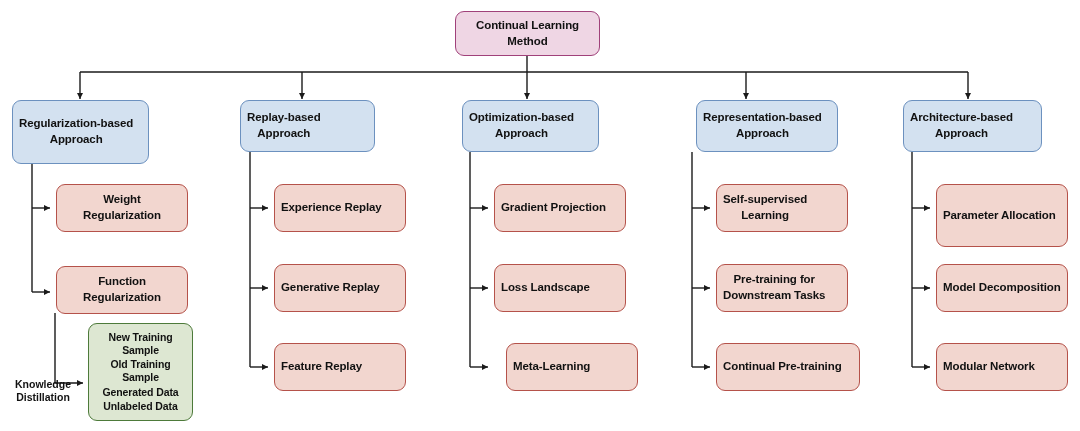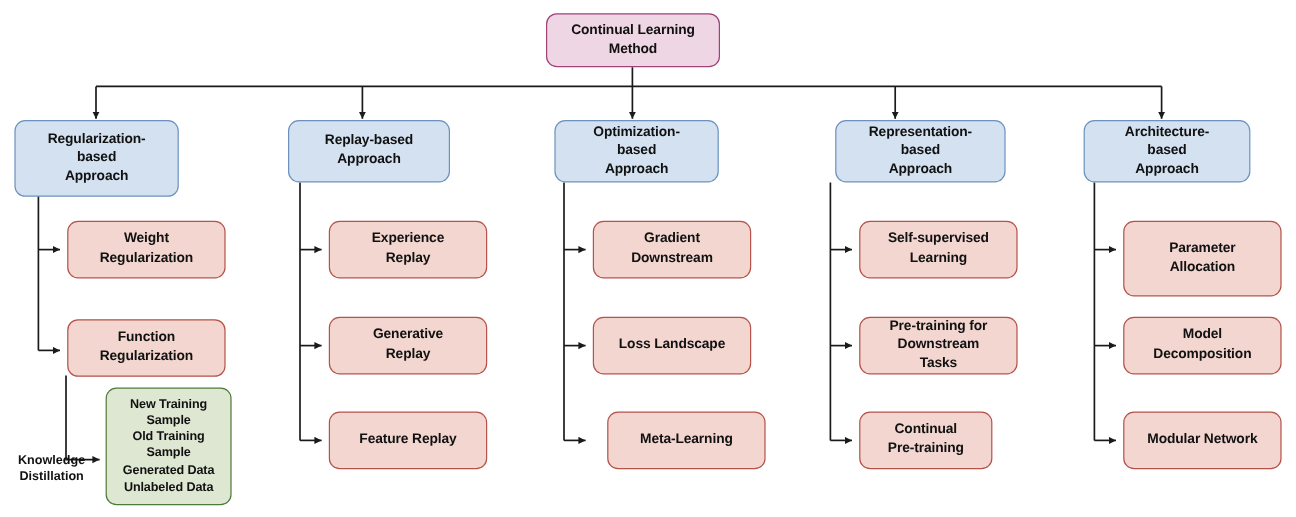--- a/index.html
+++ b/index.html
@@ -24,29 +24,29 @@
     top: 0;
     width: 1080px;
     height: 431px;
     pointer-events: none;
   }
   .node {
     position: absolute;
     box-sizing: border-box;
     display: flex;
     align-items: center;
-    justify-content: center;
+    justify-content: flex-start;
     text-align: center;
     border-radius: 9px;
     font-size: 11.5px;
     font-weight: 700;
     line-height: 1.35;
     color: #111111;
     letter-spacing: -0.1px;
-    padding: 2px 18px;
+    padding: 2px 6px;
   }
   .node.root {
     background: #efd6e4;
     border: 1.6px solid #a0417a;
   }
   .node.level2 {
     background: #d3e1f0;
     border: 1.6px solid #6c91bf;
   }
   .node.leaf {
@@ -173,38 +173,38 @@
     <span style="white-space:pre-line;">Experience Replay</span>
   </div>
   <div class="node leaf" style="left:274px; top:264px; width:132px; height:48px;">
     <span style="white-space:pre-line;">Generative Replay</span>
   </div>
   <div class="node leaf" style="left:274px; top:343px; width:132px; height:48px;">
     <span style="white-space:pre-line;">Feature Replay</span>
   </div>
 
   <div class="node leaf" style="left:494px; top:184px; width:132px; height:48px;">
-    <span style="white-space:pre-line;">Gradient Downstream</span>
+    <span style="white-space:pre-line;">Gradient Projection</span>
   </div>
   <div class="node leaf" style="left:494px; top:264px; width:132px; height:48px;">
     <span style="white-space:pre-line;">Loss Landscape</span>
   </div>
   <div class="node leaf" style="left:506px; top:343px; width:132px; height:48px;">
     <span style="white-space:pre-line;">Meta-Learning</span>
   </div>
 
   <div class="node leaf" style="left:716px; top:184px; width:132px; height:48px;">
     <span style="white-space:pre-line;">Self-supervised
 Learning</span>
   </div>
   <div class="node leaf" style="left:716px; top:264px; width:132px; height:48px;">
     <span style="white-space:pre-line;">Pre-training for
 Downstream Tasks</span>
   </div>
-  <div class="node leaf" style="left:716px; top:343px; width:111px; height:48px;">
+  <div class="node leaf" style="left:716px; top:343px; width:144px; height:48px;">
     <span style="white-space:pre-line;">Continual Pre-training</span>
   </div>
 
   <div class="node leaf" style="left:936px; top:184px; width:132px; height:63px;">
     <span style="white-space:pre-line;">Parameter Allocation</span>
   </div>
   <div class="node leaf" style="left:936px; top:264px; width:132px; height:48px;">
     <span style="white-space:pre-line;">Model Decomposition</span>
   </div>
   <div class="node leaf" style="left:936px; top:343px; width:132px; height:48px;">

